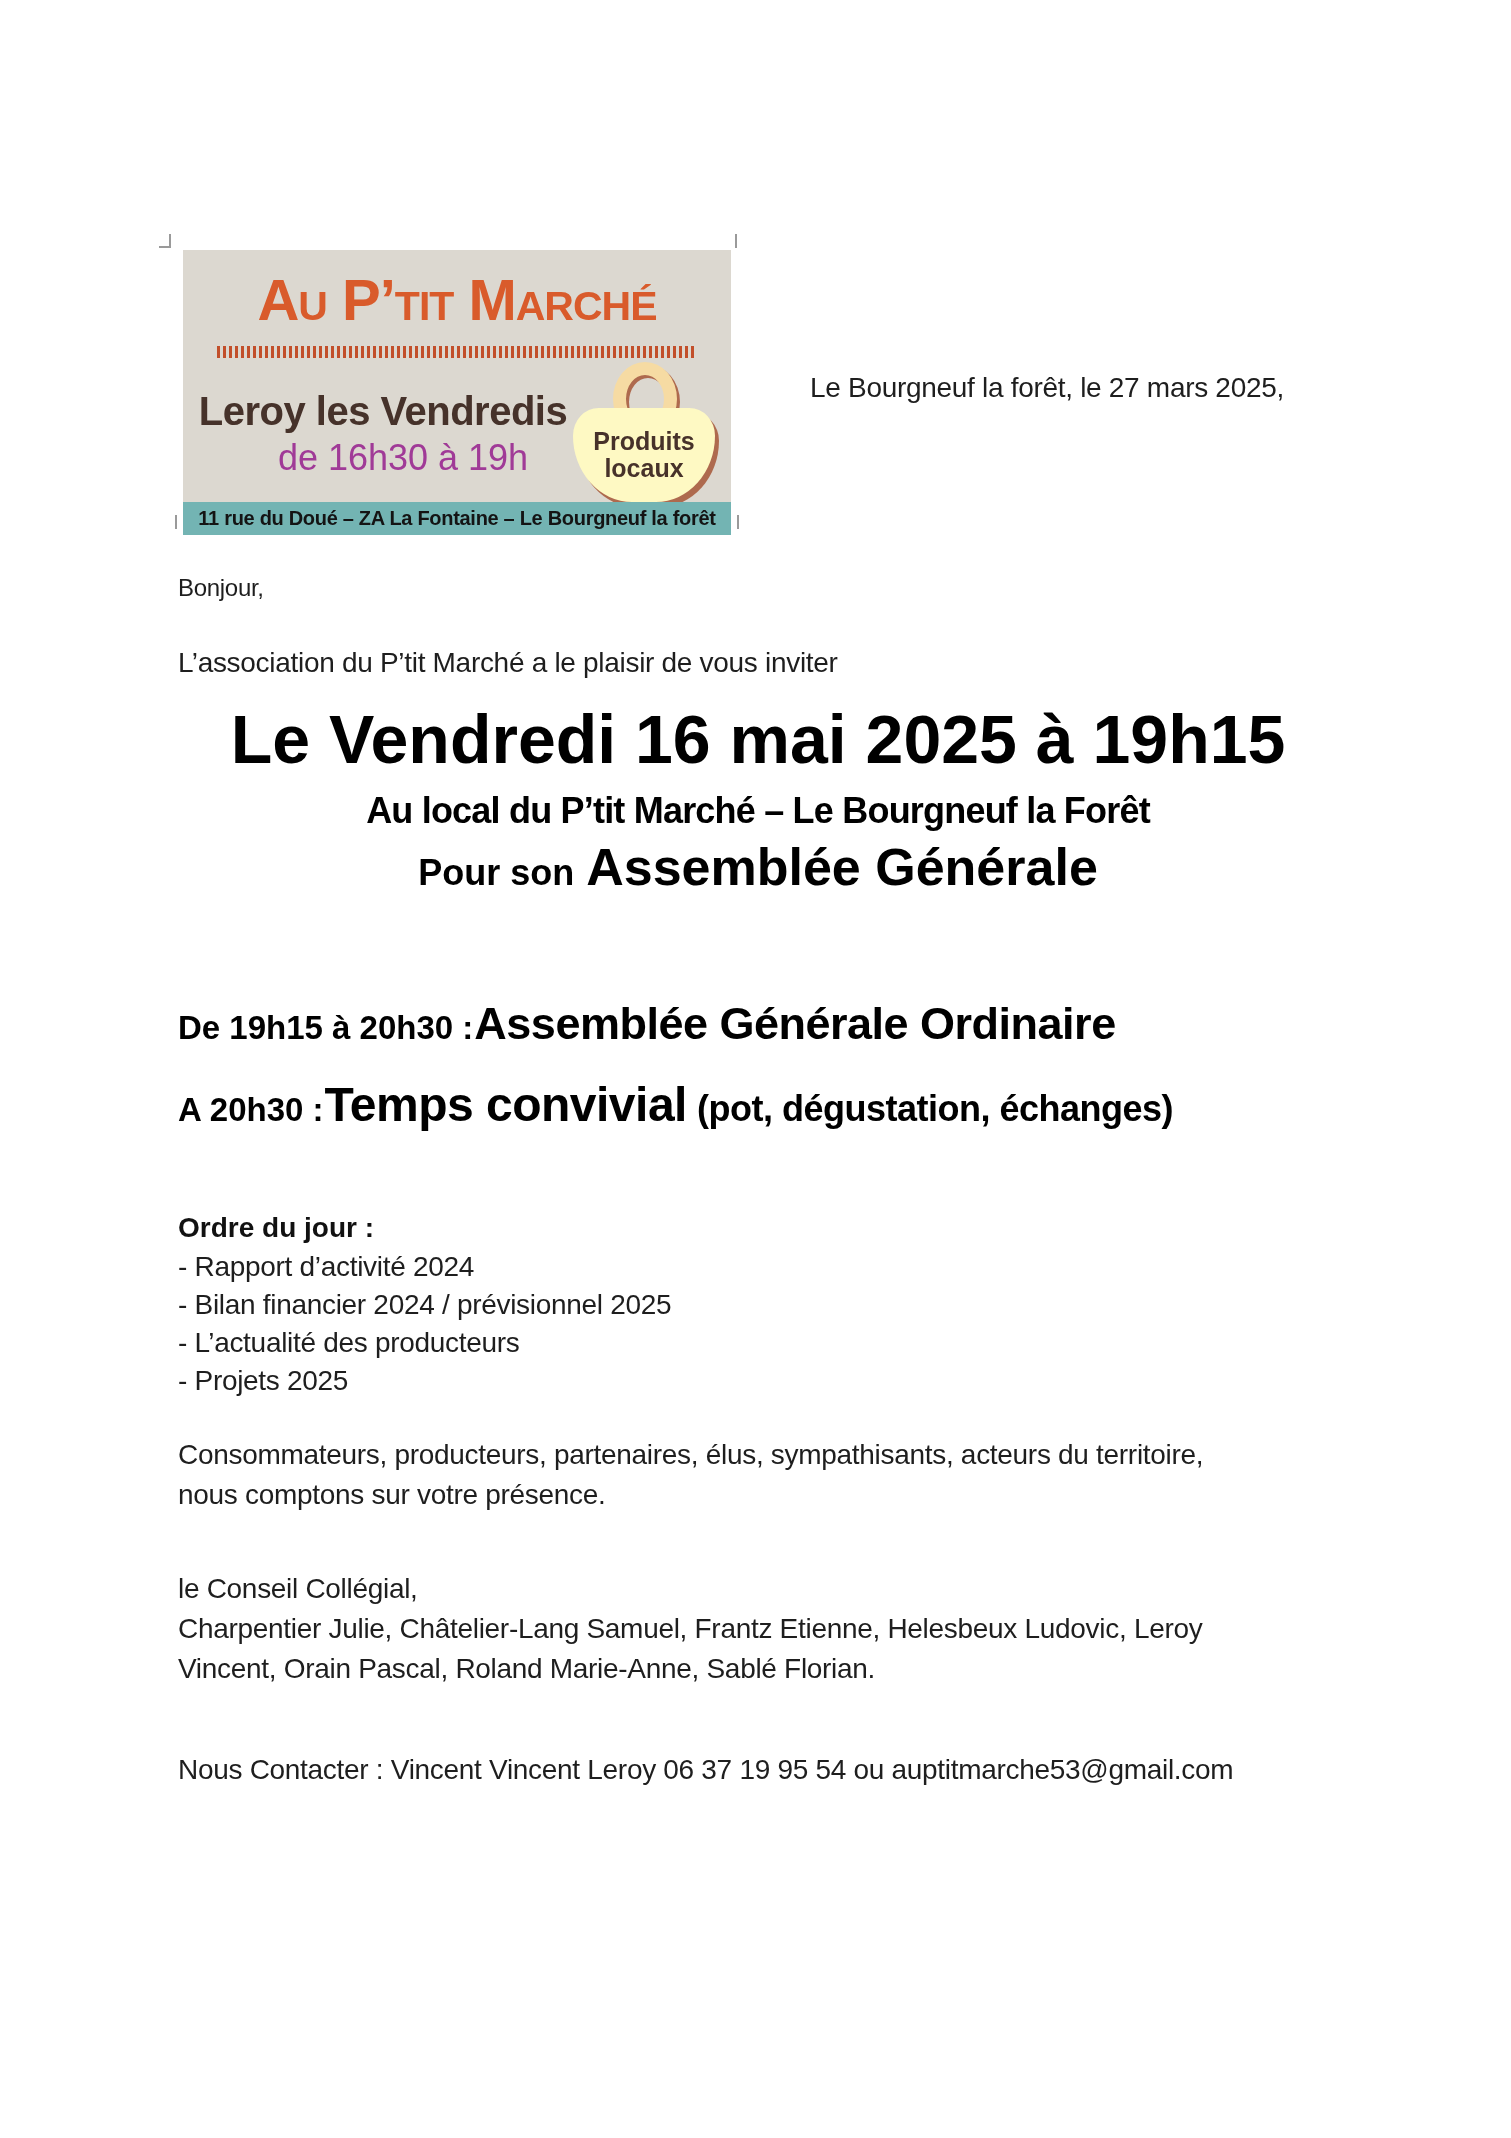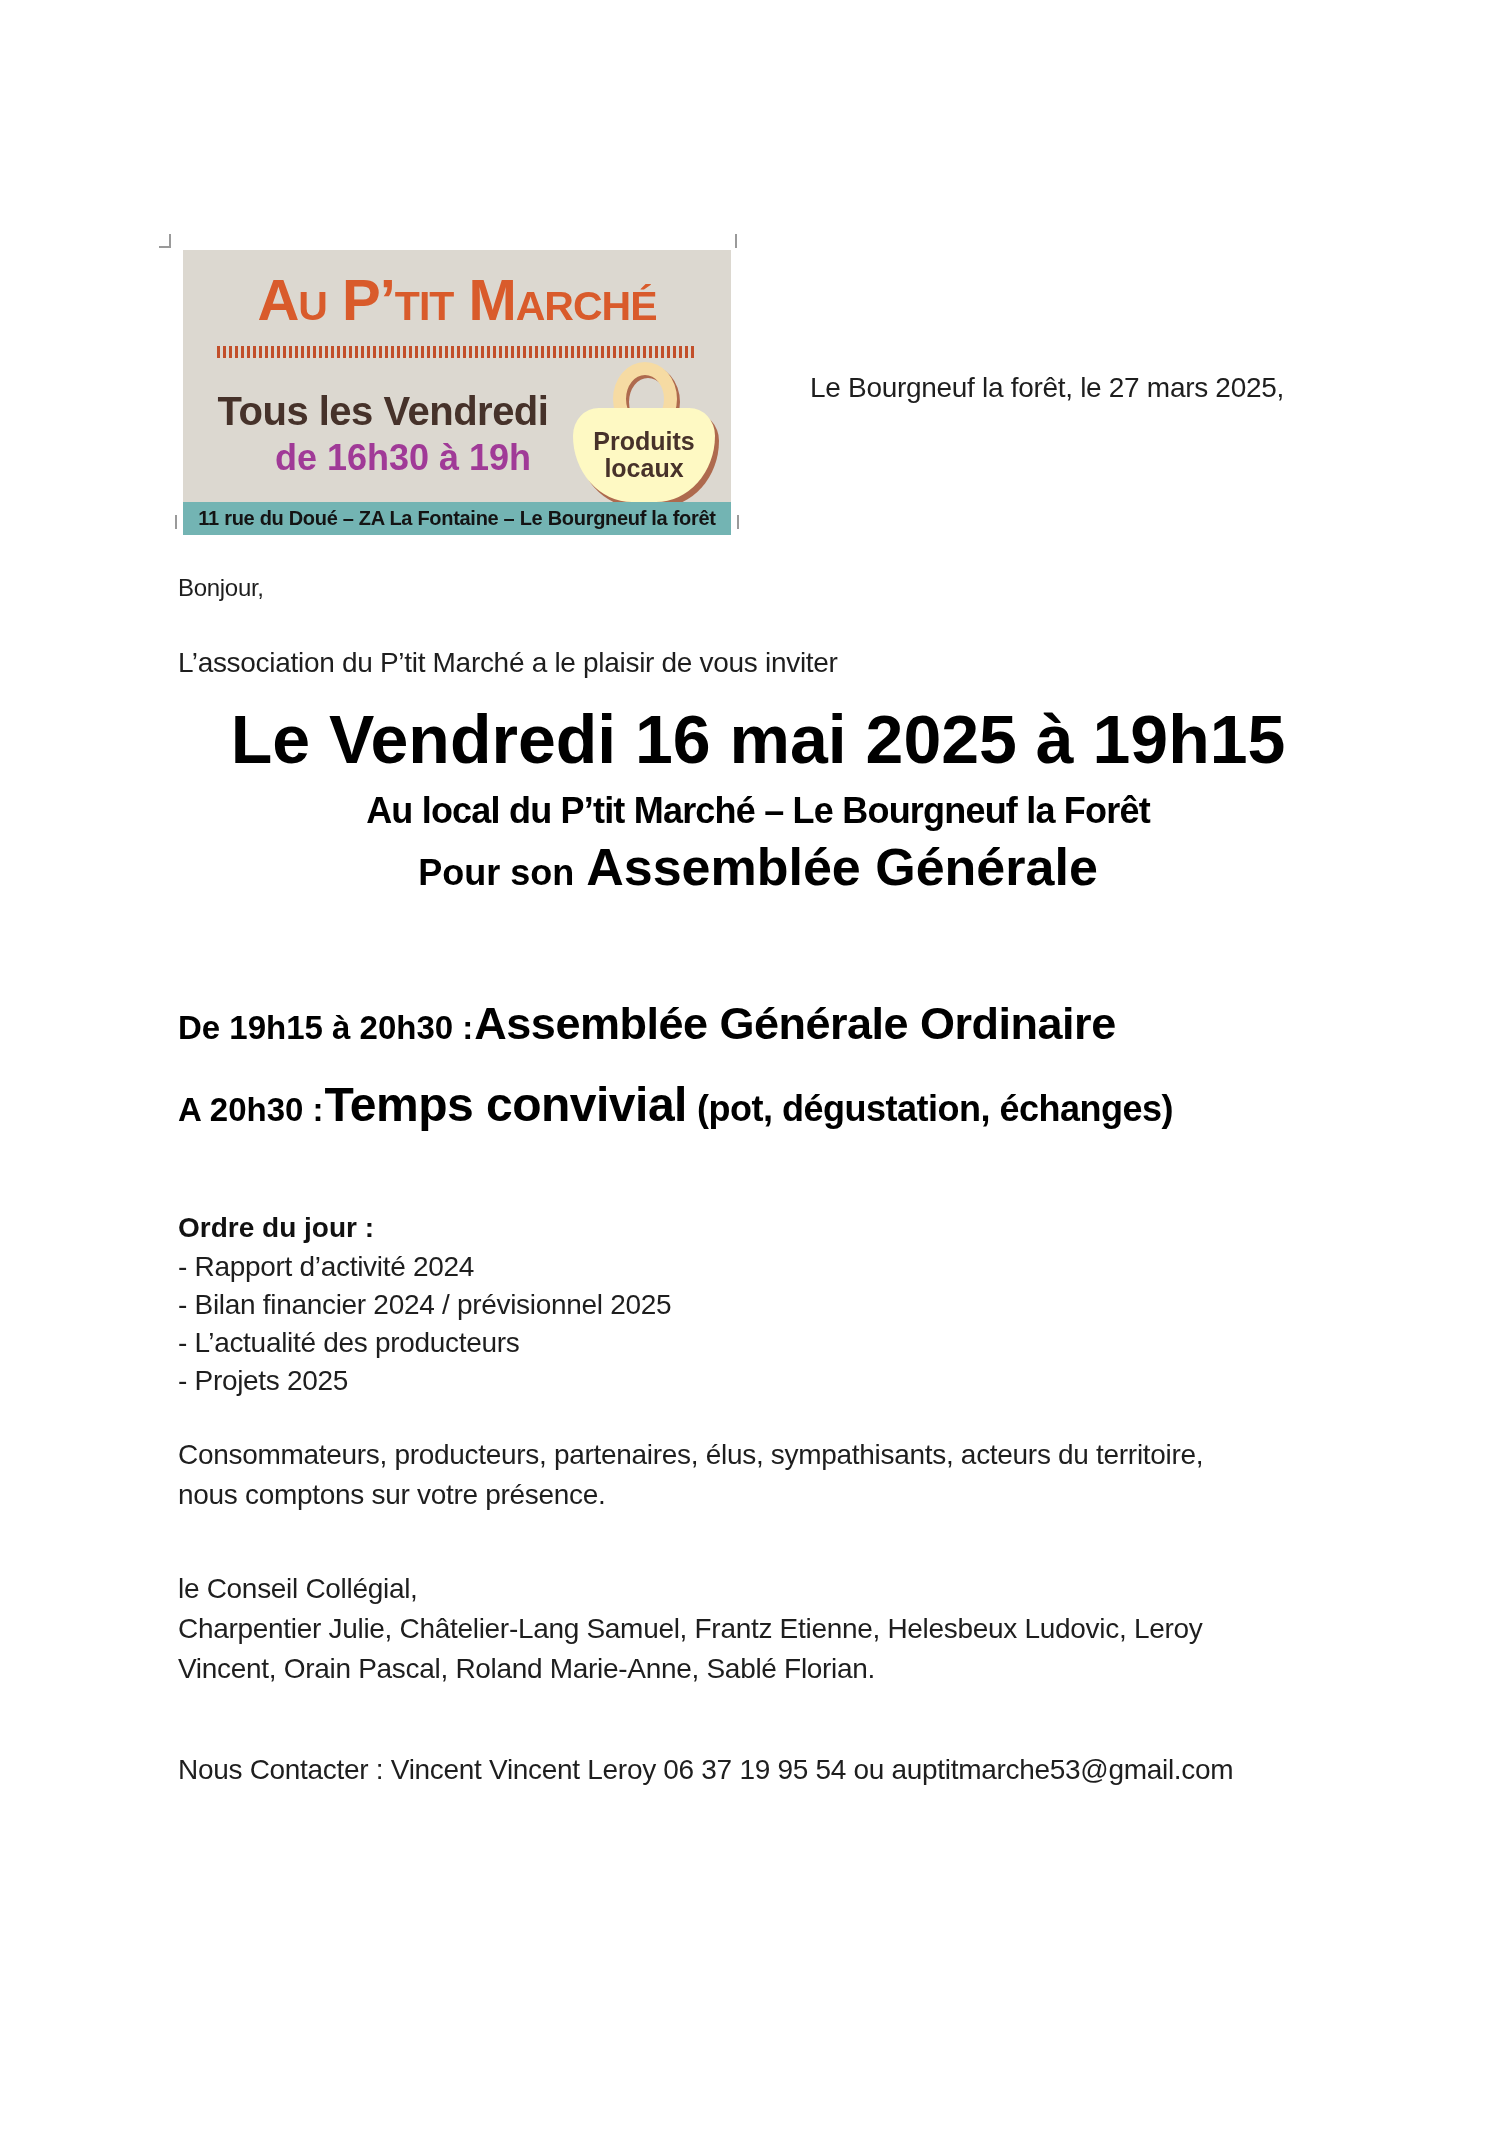--- a/index.html
+++ b/index.html
@@ -21,21 +21,21 @@
     margin-top:16px;text-align:center;
     font-variant:small-caps;font-weight:700;font-size:58px;line-height:68px;
     color:#d95b2b;letter-spacing:-1px;white-space:nowrap;
   }
   .logo-rule{
     width:480px;height:12px;margin:12px auto 0;
     background:repeating-linear-gradient(90deg,#c24f2a 0 3px,rgba(0,0,0,0) 3px 6px);
   }
   .logo-left{position:absolute;left:0;top:136px;width:400px;text-align:center;}
   .logo-days{font-size:40px;line-height:50px;font-weight:700;color:#46322a;letter-spacing:-0.5px;white-space:nowrap;}
-  .logo-hours{font-size:36px;line-height:44px;font-weight:700;color:#a03a97;padding-left:40px;white-space:nowrap;}
+  .logo-hours{font-size:36px;line-height:44px;font-weight:400;color:#a03a97;padding-left:40px;white-space:nowrap;}
   .basket{position:absolute;right:10px;top:112px;width:152px;height:140px;}
   .basket-handle{
     position:absolute;left:44px;top:0;width:38px;height:48px;
     border:13px solid #f6dba3;border-radius:50%;
     filter:drop-shadow(3px 3px 0 #ae6a4e);
   }
   .basket-bowl{
     position:absolute;left:4px;top:46px;width:142px;height:94px;
     background:#fef9c3;
     border-radius:28px 28px 64px 64px / 30px 30px 72px 72px;
@@ -97,21 +97,21 @@
   <div class="logo">
     <div class="mark tl"></div>
     <div class="mark tr"></div>
     <div class="tick-left"></div>
     <div class="tick-right"></div>
 
     <div class="logo-title">Au P’tit Marché</div>
     <div class="logo-rule"></div>
 
     <div class="logo-left">
-      <div class="logo-days">Tous les Vendredi</div>
+      <div class="logo-days">Leroy les Vendredis</div>
       <div class="logo-hours">de 16h30 à 19h</div>
     </div>
 
     <div class="basket">
       <div class="basket-handle"></div>
       <div class="basket-bowl">
         <span>Produits locaux</span>
       </div>
     </div>
 

